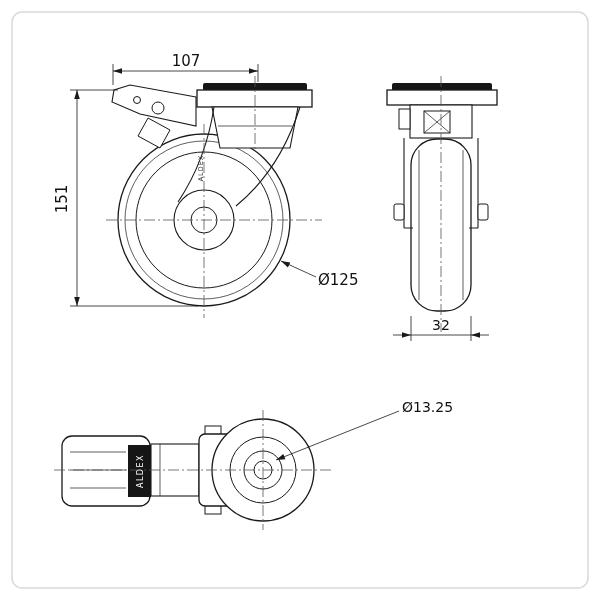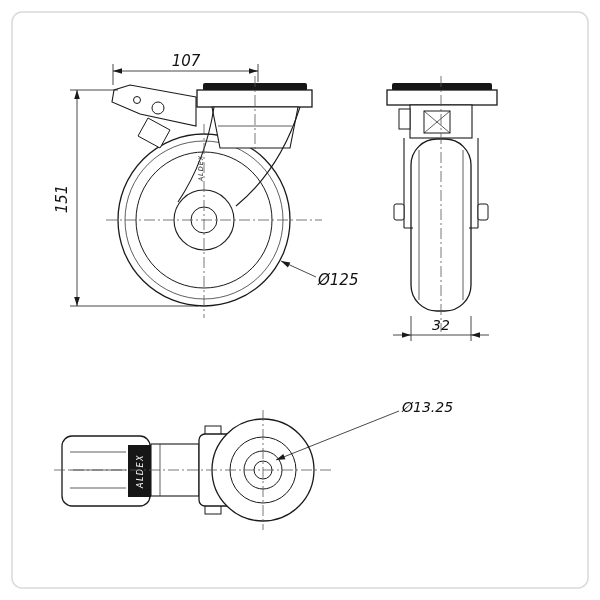--- a/index.html
+++ b/index.html
@@ -1,17 +1,17 @@
 <!DOCTYPE html>
 <html><head>
 <meta charset="utf-8">
 <style>
   html,body{margin:0;padding:0;background:#ffffff;}
   body{width:600px;height:600px;overflow:hidden;}
-  .canvas{position:relative;width:600px;height:600px;background:#ffffff;font-style:italic;}
+  .canvas{position:relative;width:600px;height:600px;background:#ffffff;}
   svg{position:absolute;left:0;top:0;}
   .dim-text{font-family:"DejaVu Sans",sans-serif;fill:#111111;}
   .brand-text{font-family:"DejaVu Sans",sans-serif;fill:#222222;letter-spacing:1px;}
   .brand-text-inverse{font-family:"DejaVu Sans",sans-serif;fill:#ffffff;letter-spacing:1.5px;}
   .line{stroke:#1a1a1a;fill:none;}
   .thick{stroke-width:1.3;}
   .thin{stroke-width:0.7;}
   .centerline{stroke:#555555;stroke-width:0.8;stroke-dasharray:11 3 2 3;fill:none;}
   .dimline{stroke:#1a1a1a;stroke-width:0.8;fill:none;}
   .arrow{fill:#1a1a1a;stroke:none;}

